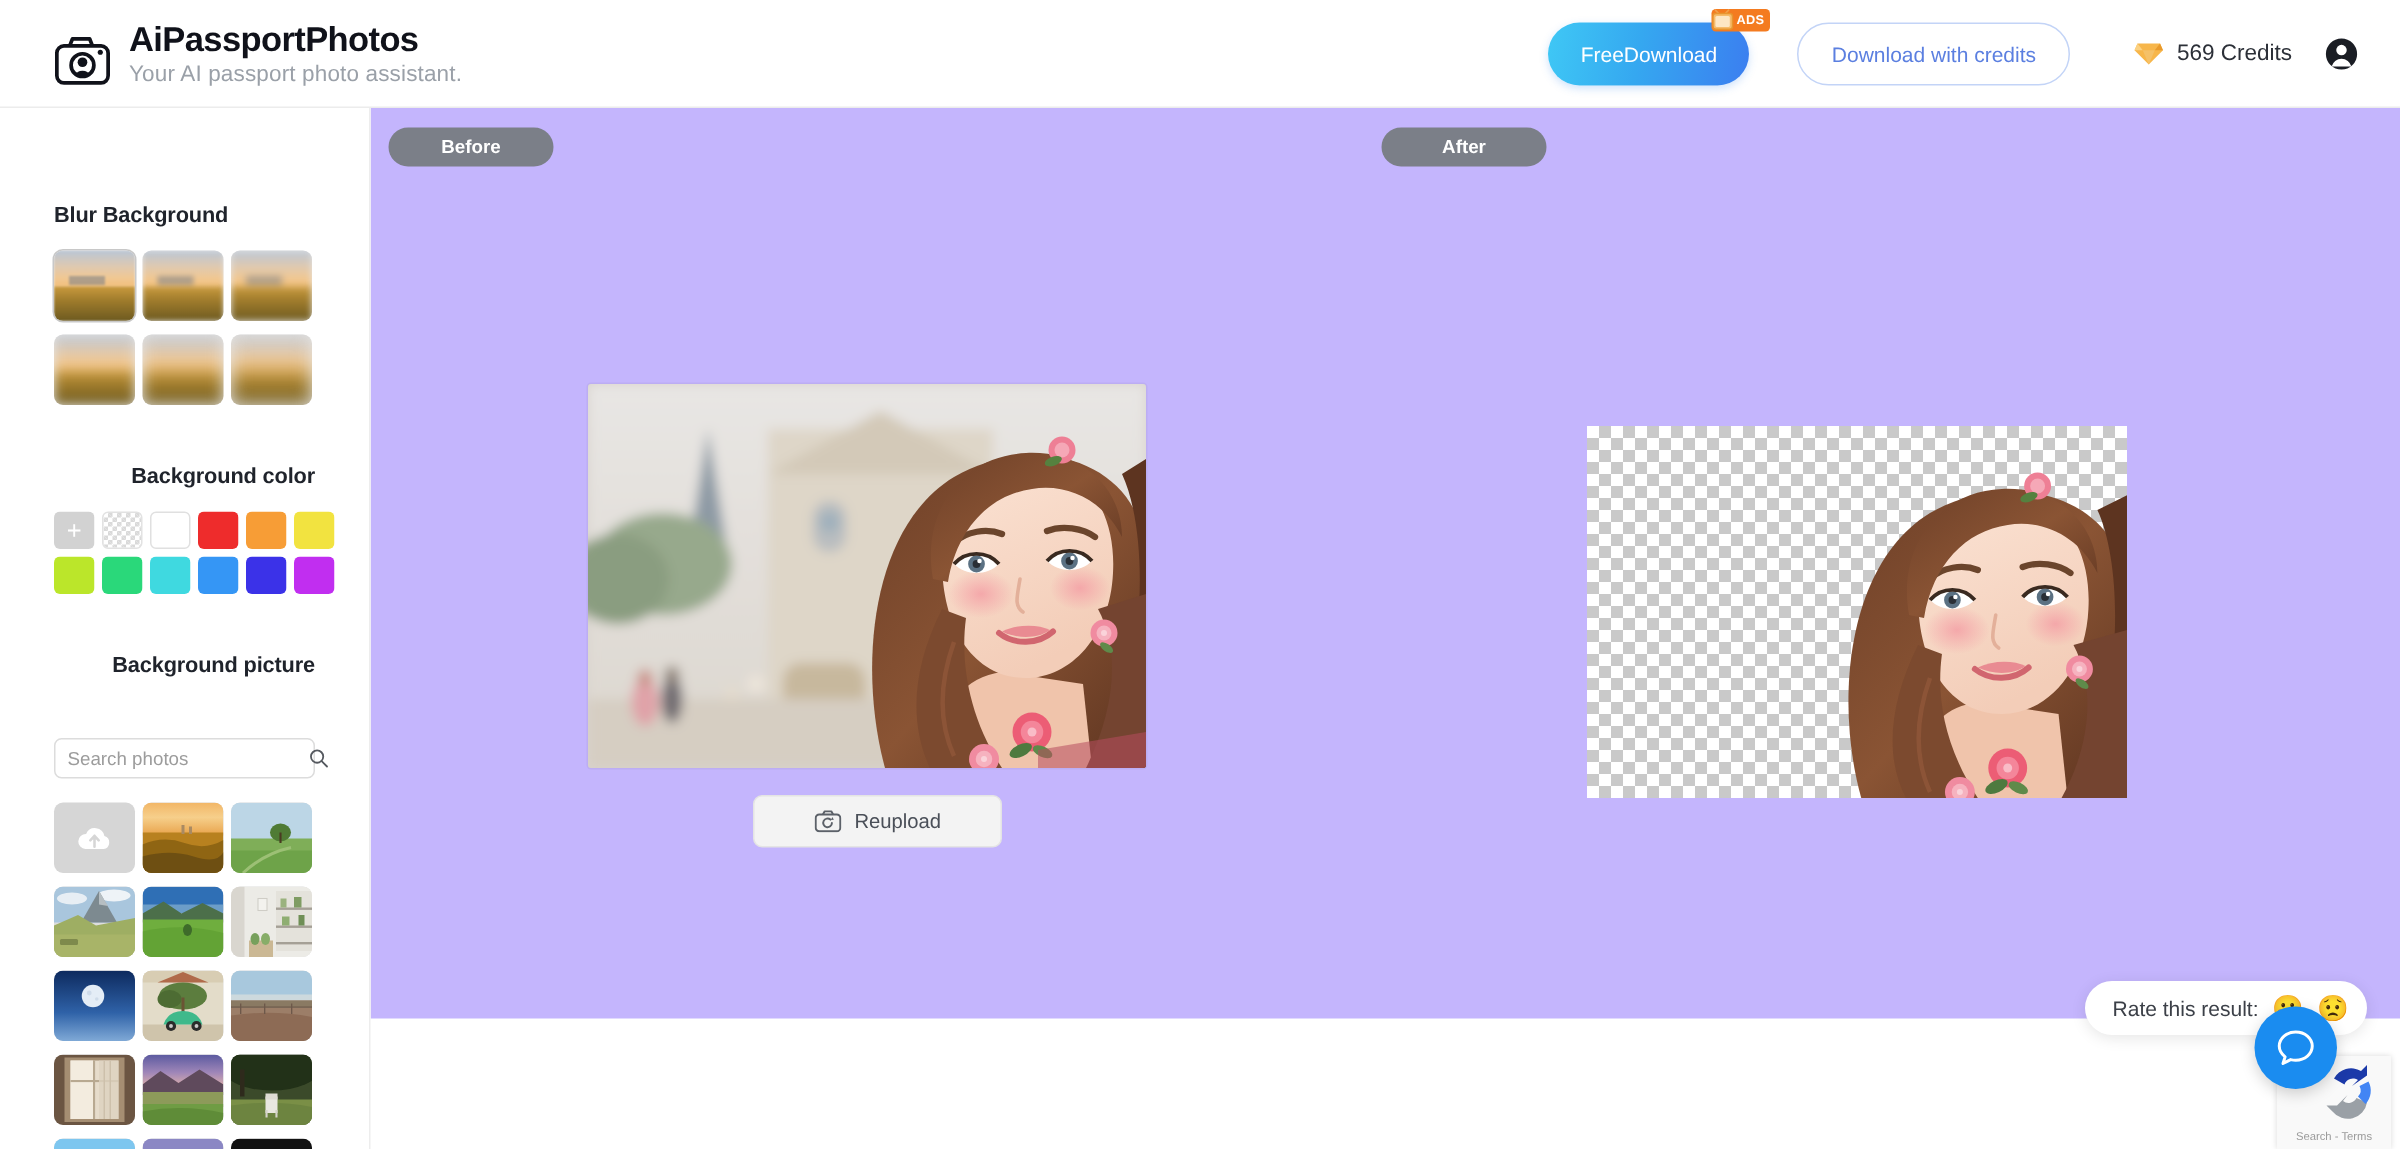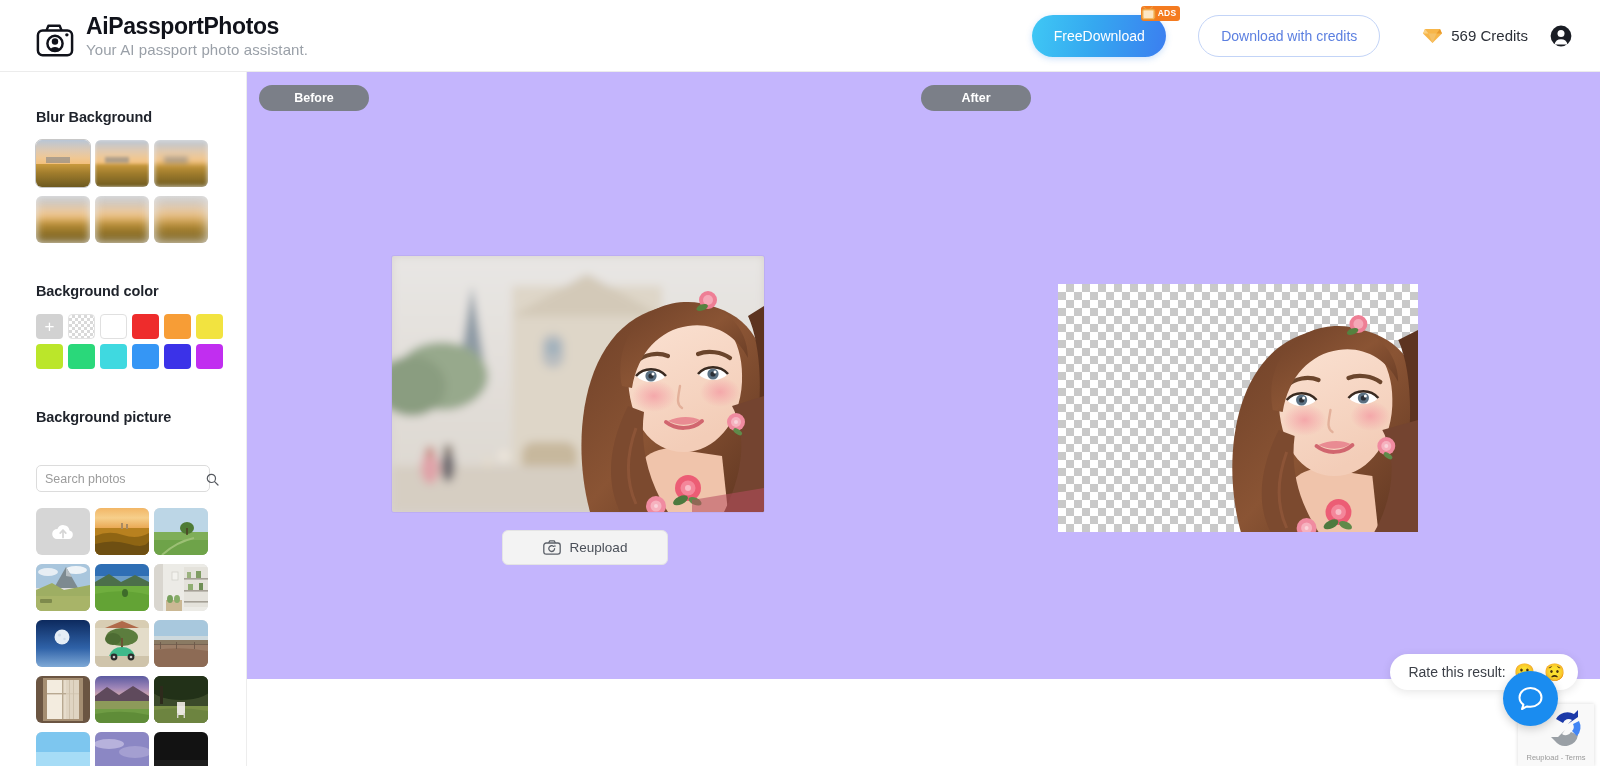--- a/index.html
+++ b/index.html
@@ -76,23 +76,23 @@
     position: absolute; top: 72px; left: 0;
     width: 247px; height: 694px;
     background: #ffffff;
     border-right: 1px solid #ededed;
     overflow: hidden;
     z-index: 20;
   }
   .sb-inner { padding: 0 36px; }
   .sb-title {
     font-size: 14.5px; color: #1f232b; font-weight: bold;
-    margin-top: 37px; margin-bottom: 15px; letter-spacing: -0.1px;
-  }
-  .sb-title.tight { margin-top: 40px; }
+    margin-top: 64px; margin-bottom: 15px; letter-spacing: -0.1px;
+  }
+  .sb-title.tight { margin-top: 40px; text-align: right; }
 
   .thumb-grid { display: grid; grid-template-columns: repeat(3, 54px); gap: 9px 5px; }
   .thumb {
     width: 54px; height: 47px; border-radius: 6px;
     overflow: hidden; cursor: pointer; position: relative;
     background: #e8e8e8;
   }
   .thumb.sel { outline: 1.5px solid #c8c8c8; }
 
   
@@ -795,14 +795,14 @@
 </div>
 
 <div class="recaptcha">
   <span class="recap-icon">
     <svg viewBox="0 0 40 40" xmlns="http://www.w3.org/2000/svg">
       <path d="M30 10 L30 3 L26 7 A13 13 0 0 0 8 12 L15 16 A6 6 0 0 1 24 13 L20 17 Z" fill="#1c3aa9"></path>
       <path d="M10 30 L3 30 L7 34 A13 13 0 0 0 30 28 L23 25 A6 6 0 0 1 14 27 L17 23 Z" fill="#9aa0a6"></path>
       <path d="M31 14 A13 13 0 0 1 29 29 L24 24 A6 6 0 0 0 25 17 Z" fill="#4285f4"></path>
     </svg>
   </span>
-  <span class="recap-text">Reupload - Terms</span>
+  <span class="recap-text">Search - Terms</span>
 </div>
 
 </body></html>

